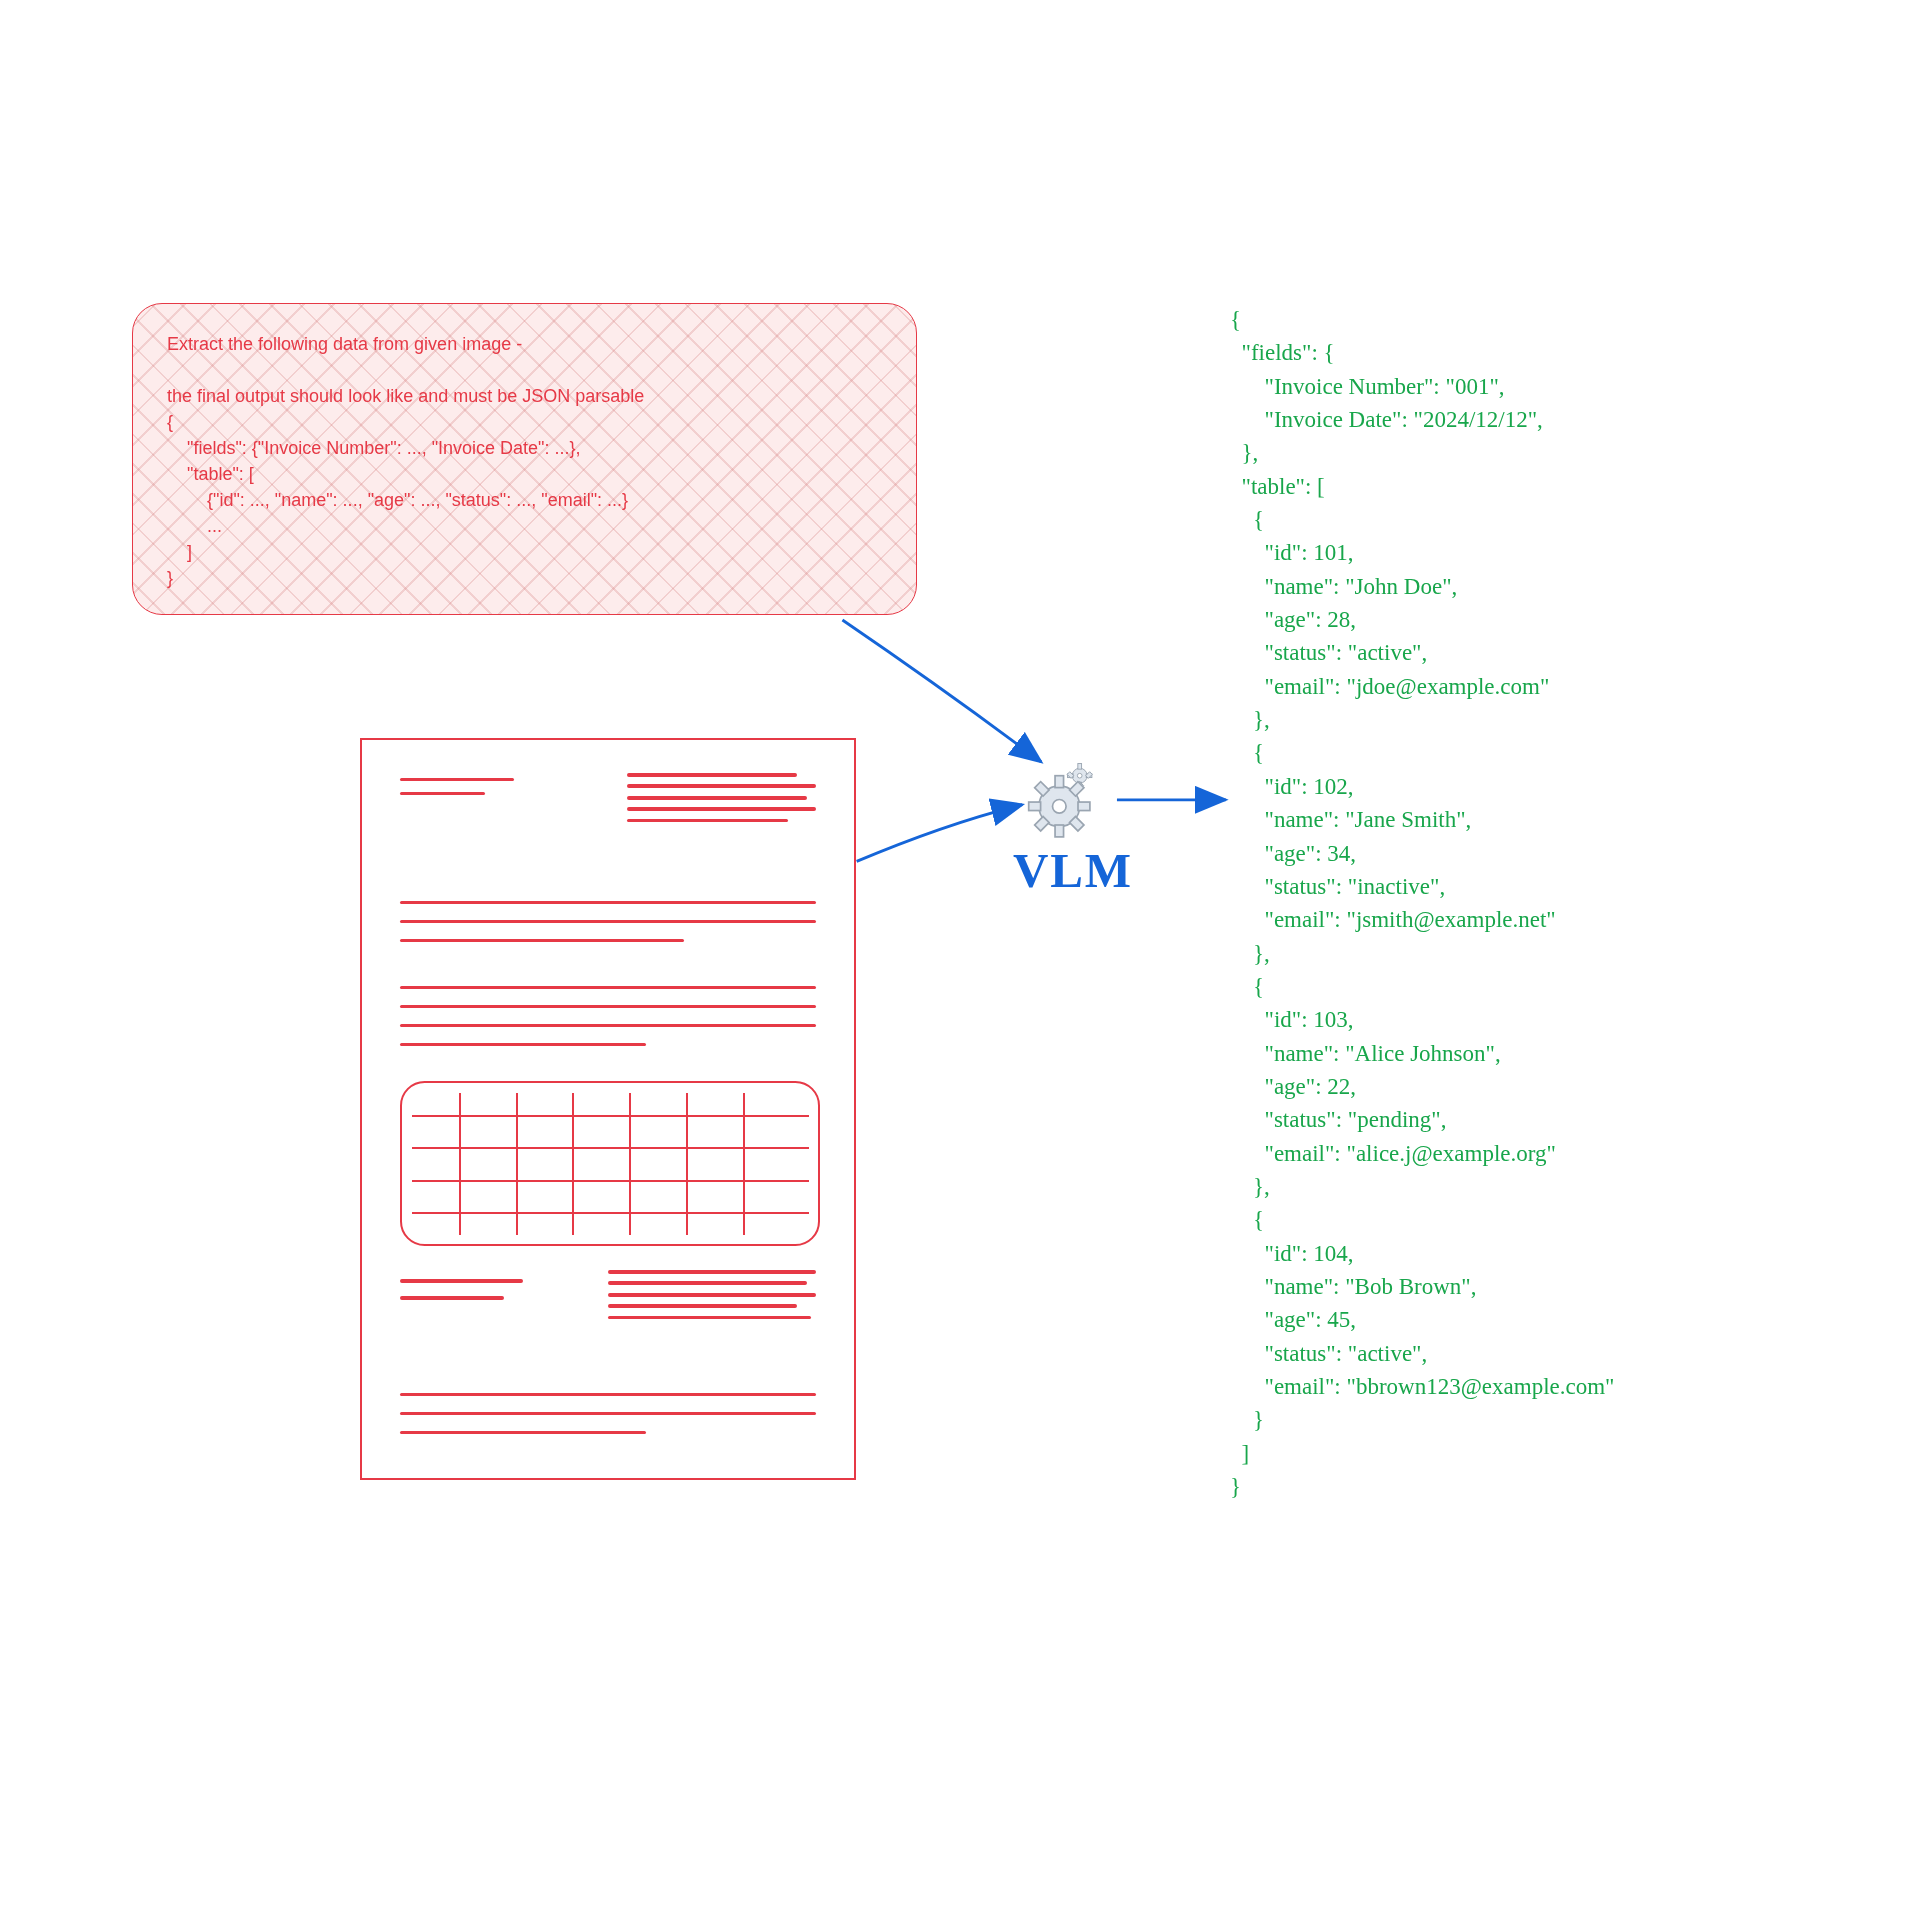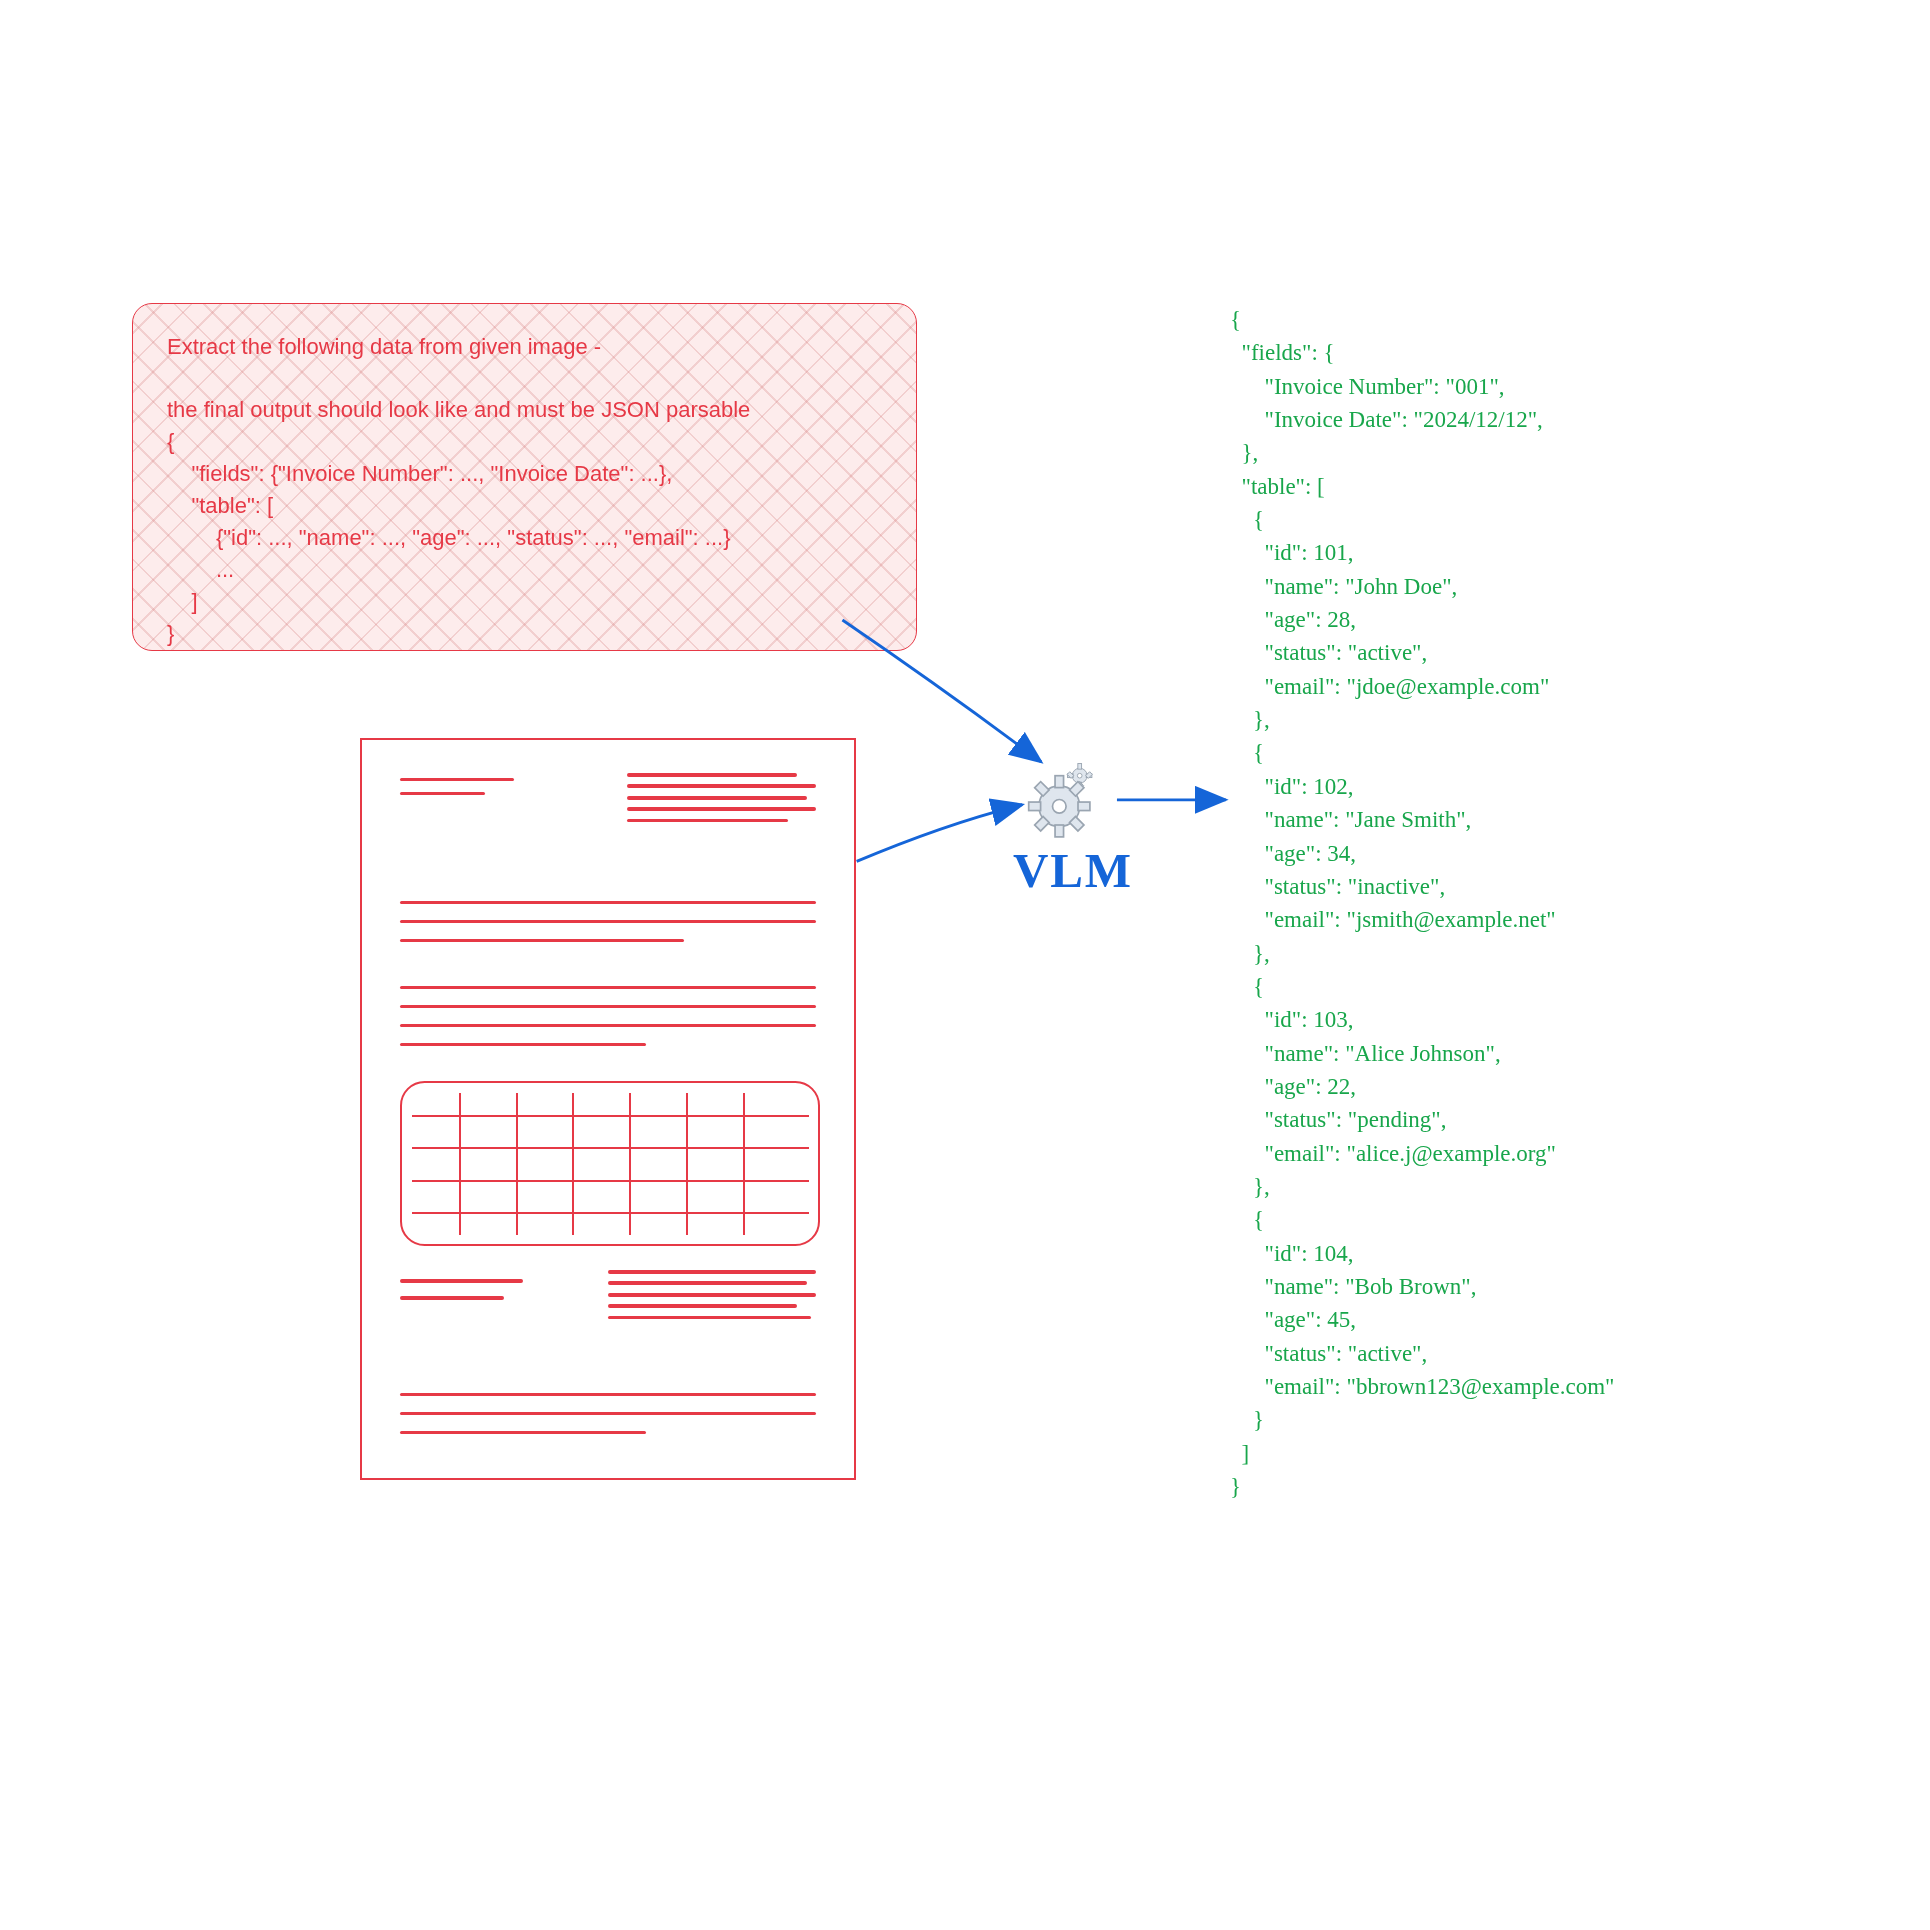--- a/index.html
+++ b/index.html
@@ -16,31 +16,31 @@
     width: 1931px;
     height: 1931px;
   }
 
   
   .prompt-box {
     position: absolute;
     left: 132px;
     top: 303px;
     width: 785px;
-    height: 348px;
+    height: 312px;
     border: 1.9px solid #e63946;
-    border-radius: 20px;
+    border-radius: 30px;
     background-color: #fdecec;
     background-image:
       repeating-linear-gradient(45deg, rgba(210,120,120,0.25) 0 1.9px, transparent 1.9px 21px),
       repeating-linear-gradient(-45deg, rgba(210,120,120,0.25) 0 1.9px, transparent 1.9px 21px);
     box-sizing: border-box;
     padding: 26.5px 34px;
     color: #e63946;
-    font-size: 22px;
+    font-size: 18px;
     line-height: 1.45;
     white-space: pre;
   }
 
   
   .doc {
     position: absolute;
     left: 360px;
     top: 738px;
     width: 492px;

